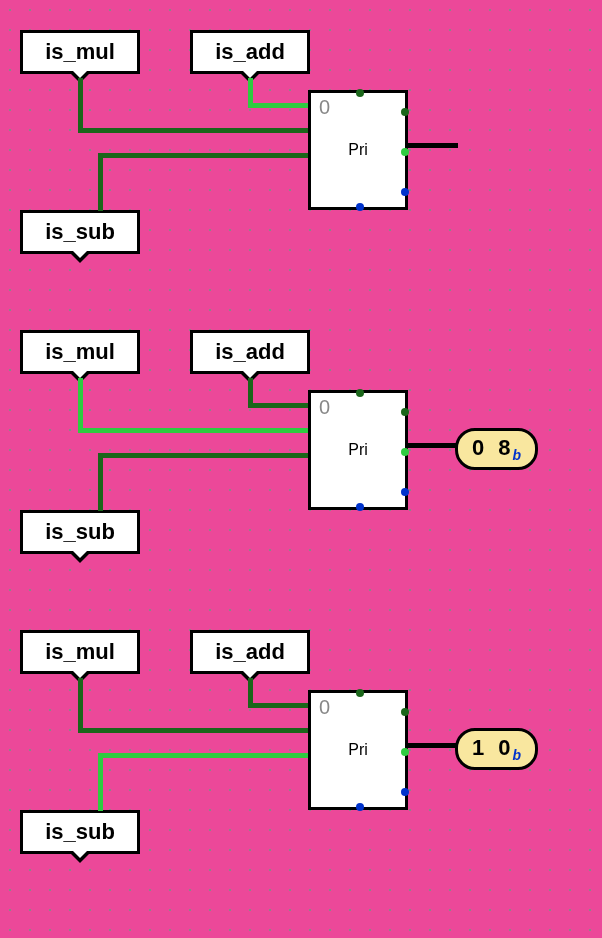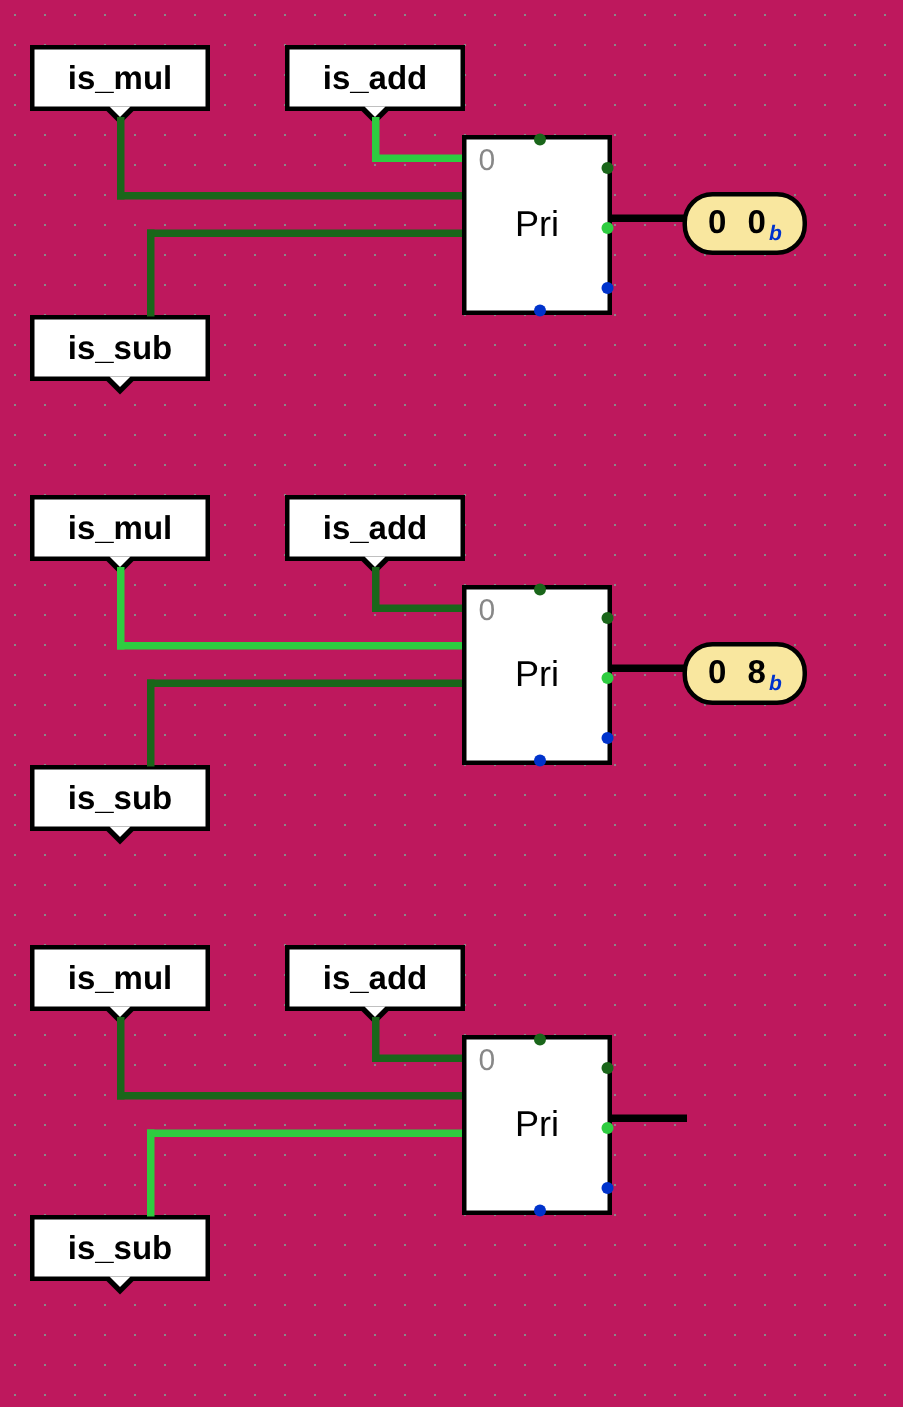--- a/index.html
+++ b/index.html
@@ -6,21 +6,21 @@
   body {
     margin: 0;
     padding: 0;
     background: #fff;
     font-family: Arial, sans-serif;
   }
   .canvas {
     position: relative;
     width: 602px;
     height: 938px;
-    background: #be185d;
+    background: #ec4899;
   }
   .dot-grid {
     position: absolute;
     top: 0; left: 0; right: 0; bottom: 0;
     background-image: radial-gradient(circle, #888 1px, transparent 1px);
     background-size: 20px 20px;
     background-position: 0px 0px;
   }
   .pin-box {
     position: absolute;
@@ -59,21 +59,21 @@
     border: 3px solid #000;
     background: #fff;
     width: 100px;
     height: 120px;
   }
   .pri-label {
     position: absolute;
     left: 50%;
     top: 50%;
     transform: translate(-50%, -50%);
-    font-size: 24px;
+    font-size: 16px;
   }
   .pri-zero {
     position: absolute;
     left: 8px;
     top: 3px;
     font-size: 20px;
     color: #888;
   }
   .output-pill {
     position: absolute;
@@ -144,23 +144,20 @@
     <span class="pri-label">Pri</span>
     <div class="port-dot port-green" style="right:-4px; top:15px;"></div>
     <div class="port-dot port-bright" style="right:-4px; top:55px;"></div>
     <div class="port-dot port-blue" style="right:-4px; top:95px;"></div>
     <div class="port-dot port-blue" style="left:45px; bottom:-4px;"></div>
     <div class="port-dot port-green" style="left:45px; top:-4px;"></div>
   </div>
 
   <div class="wire wire-h wire-black" style="left:408px; top:143px; width:50px;"></div>
 
-  <div class="output-pill" style="left:455px; top:128px;">
-    <span>0 0</span><span class="sub-b">b</span>
-  </div>
 
   <div class="pin-box" style="left:20px; top:330px; width:120px;">
     <span>is_mul</span>
   </div>
   <div class="pin-box" style="left:190px; top:330px; width:120px;">
     <span>is_add</span>
   </div>
   <div class="pin-box" style="left:20px; top:510px; width:120px;">
     <span>is_sub</span>
   </div>
@@ -210,14 +207,17 @@
   <div class="pri-box" style="left:308px; top:690px;">
     <span class="pri-zero">0</span>
     <span class="pri-label">Pri</span>
     <div class="port-dot port-green" style="right:-4px; top:15px;"></div>
     <div class="port-dot port-bright" style="right:-4px; top:55px;"></div>
     <div class="port-dot port-blue" style="right:-4px; top:95px;"></div>
     <div class="port-dot port-blue" style="left:45px; bottom:-4px;"></div>
     <div class="port-dot port-green" style="left:45px; top:-4px;"></div>
   </div>
   <div class="wire wire-h wire-black" style="left:408px; top:743px; width:50px;"></div>
+  <div class="output-pill" style="left:455px; top:728px;">
+    <span>1 0</span><span class="sub-b">b</span>
+  </div>
 
 </div>
 
 </body></html>

